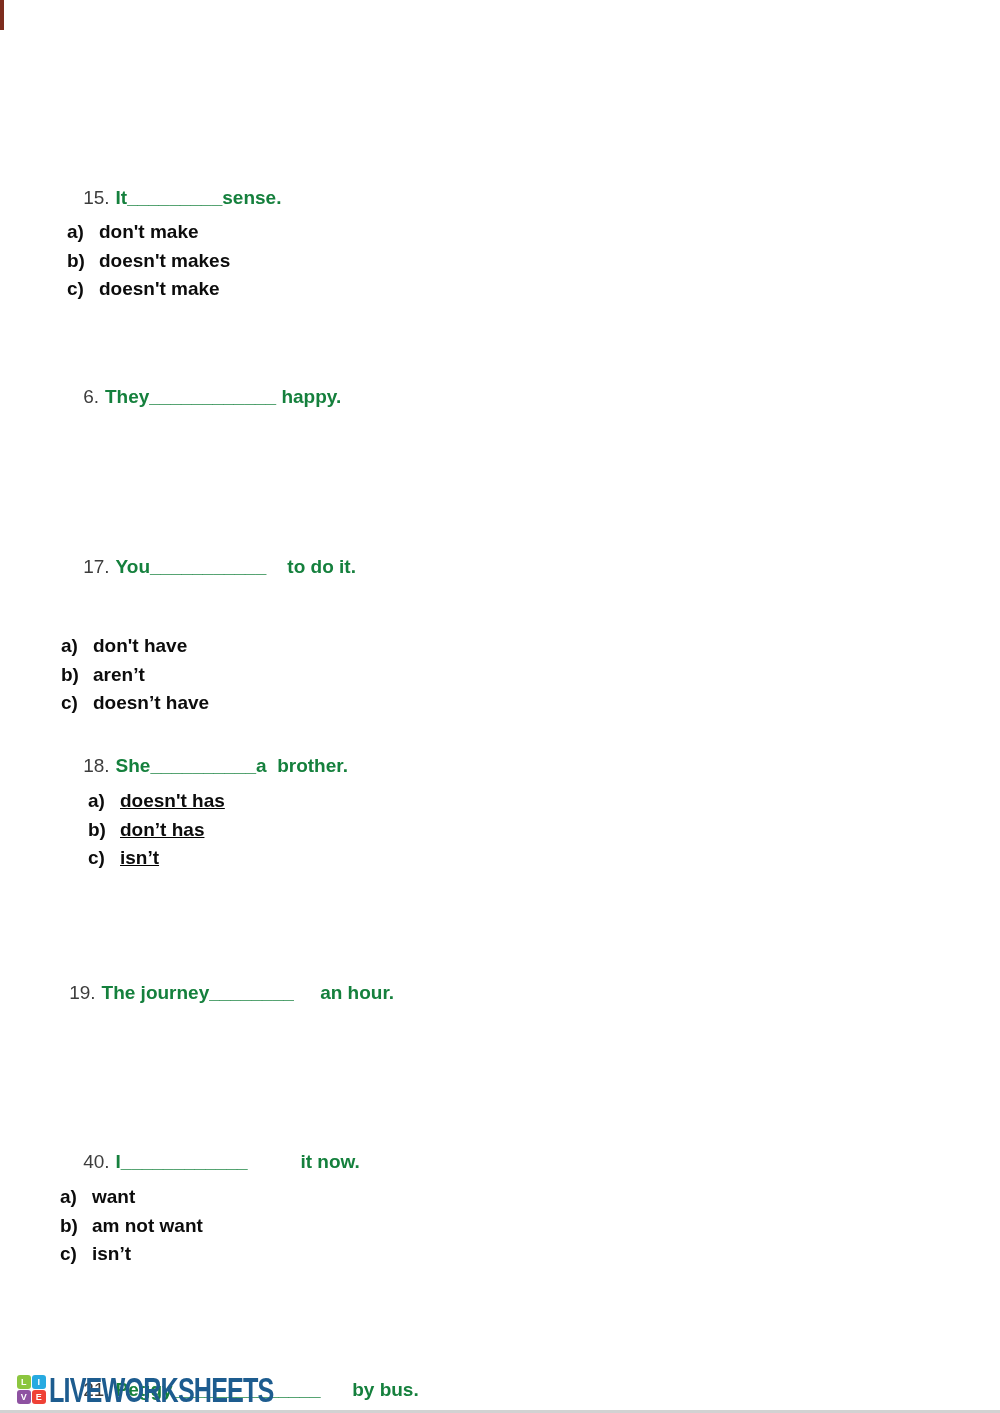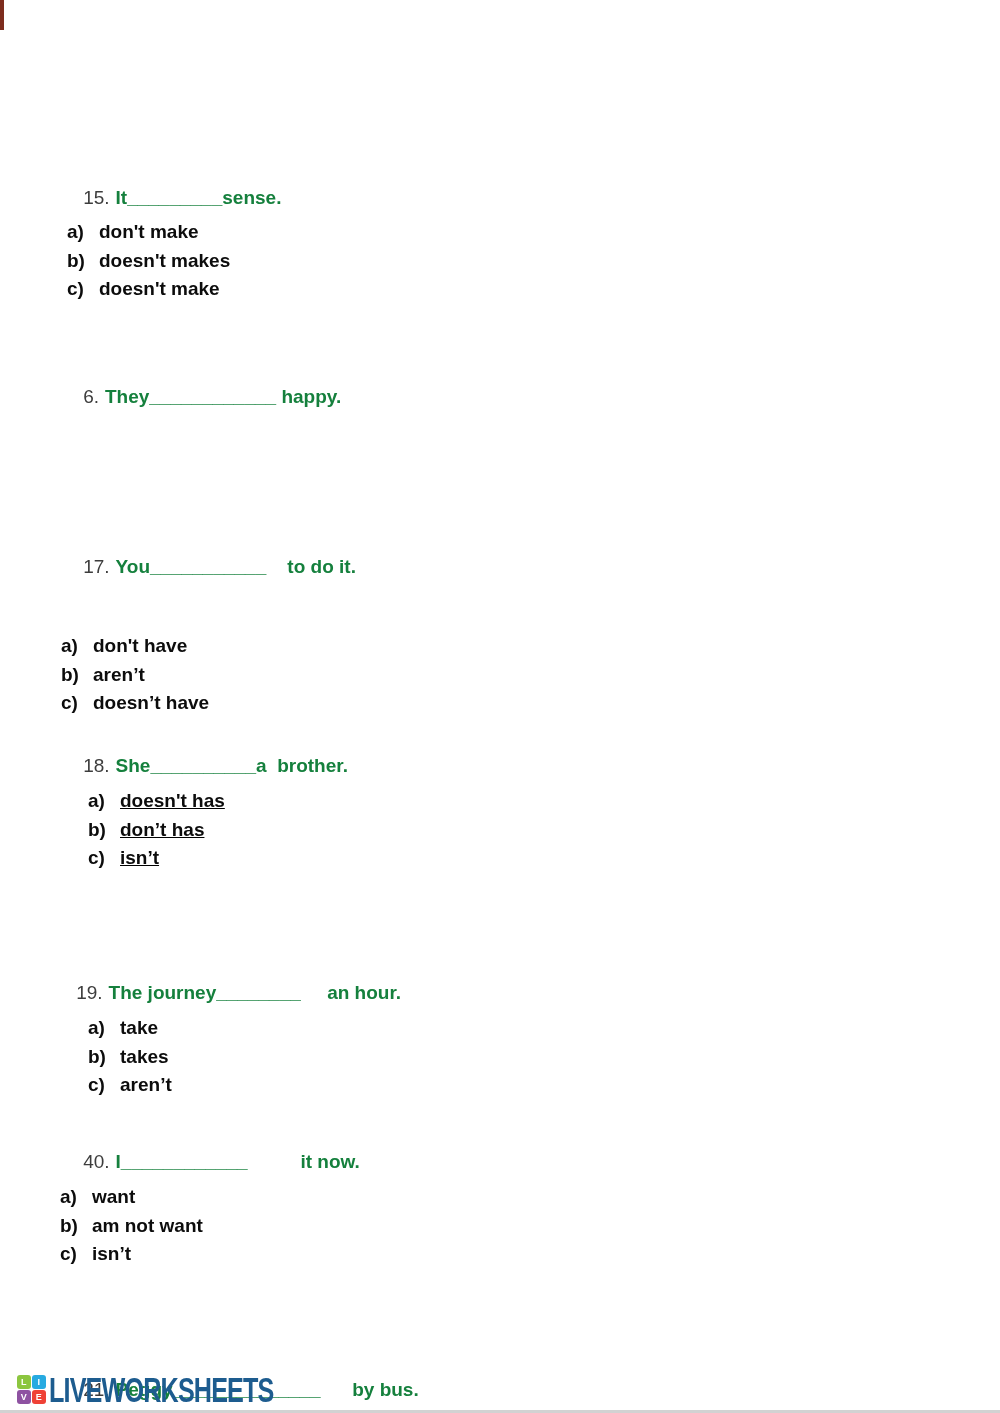--- a/index.html
+++ b/index.html
@@ -135,27 +135,22 @@
 
   <div class="q-line" style="top:730px; left:62px;">
     <span class="q-number">18.</span><span class="q-prompt">She__________a  brother.</span>
   </div>
   <div class="opts" style="top:787px; left:88px;text-decoration:underline;">
     <div class="opt"><span class="opt-label">a)</span><span>doesn't has</span></div>
     <div class="opt"><span class="opt-label">b)</span><span>don’t has</span></div>
     <div class="opt"><span class="opt-label">c)</span><span>isn’t</span></div>
   </div>
 
-  <div class="q-line" style="top:957px; left:55px;">
+  <div class="q-line" style="top:957px; left:48px;">
     <span class="q-number">19.</span><span class="q-prompt">The journey________     an hour.</span>
-  </div>
-  <div class="opts" style="top:1014px; left:88px;">
-    <div class="opt"><span class="opt-label">a)</span><span>take</span></div>
-    <div class="opt"><span class="opt-label">b)</span><span>takes</span></div>
-    <div class="opt"><span class="opt-label">c)</span><span>aren’t</span></div>
   </div>
 
   <div class="q-line" style="top:1126px; left:62px;">
     <span class="q-number">40.</span><span class="q-prompt">I____________          it now.</span>
   </div>
   <div class="opts" style="top:1183px; left:60px;">
     <div class="opt"><span class="opt-label">a)</span><span>want</span></div>
     <div class="opt"><span class="opt-label">b)</span><span>am not want</span></div>
     <div class="opt"><span class="opt-label">c)</span><span>isn’t</span></div>
   </div>

